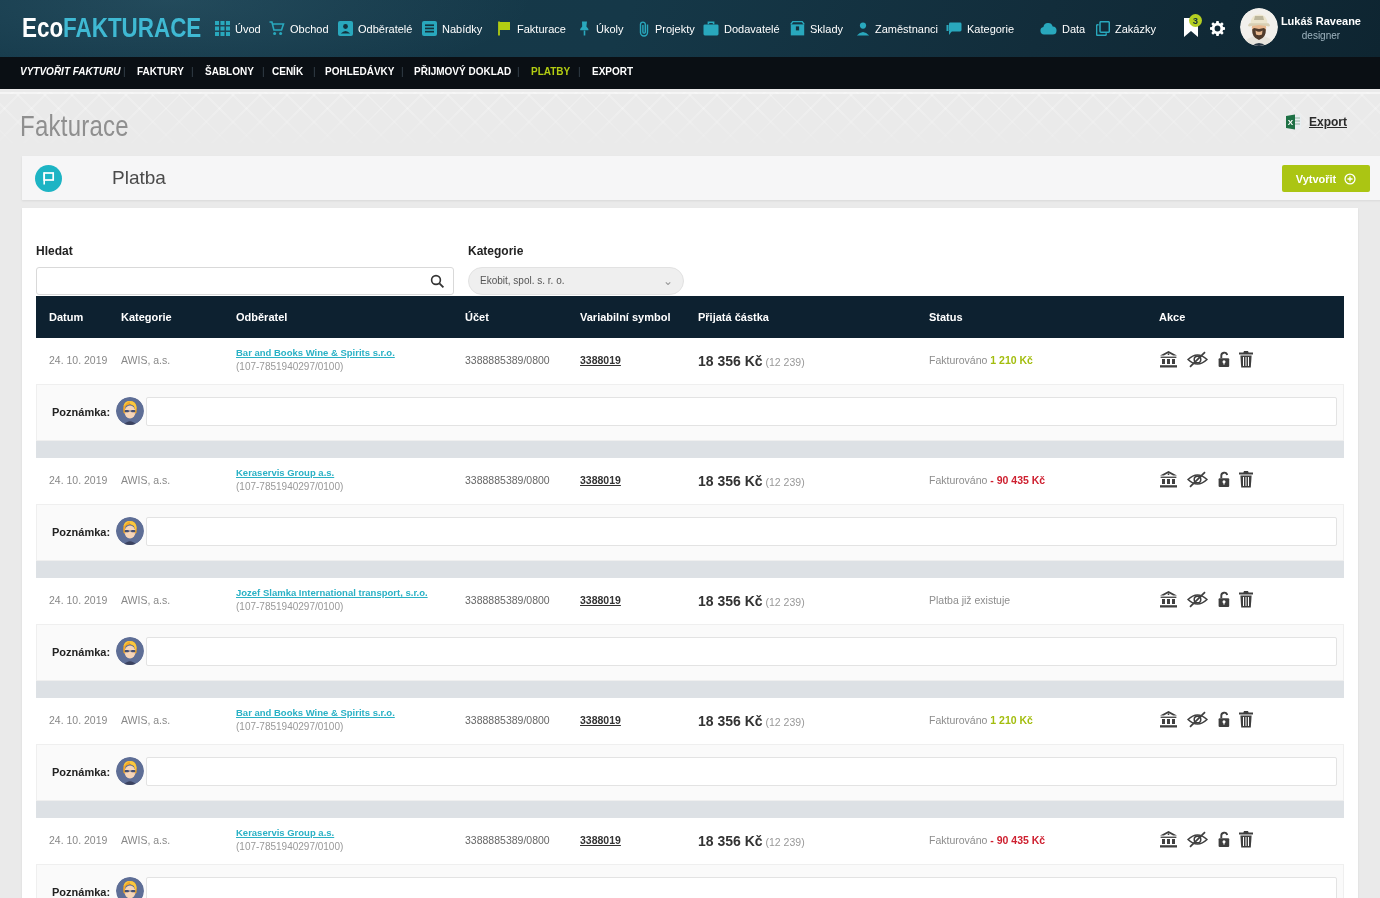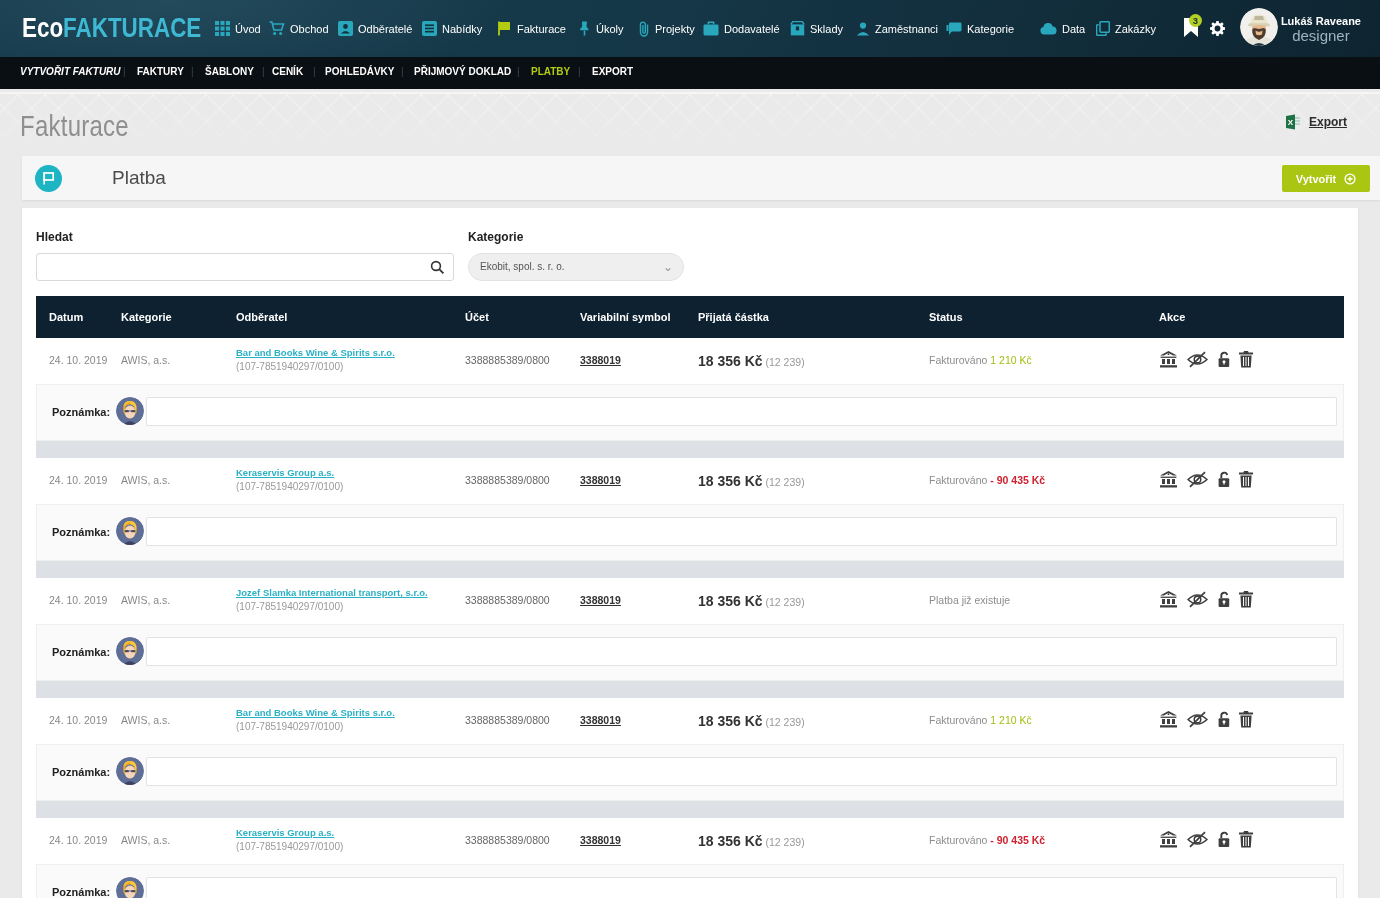--- a/index.html
+++ b/index.html
@@ -20,21 +20,21 @@
   .menu { position:absolute; left:0; top:0; height:57px; width:100%; }
   .mitem { position:absolute; top:0; height:57px; display:flex; align-items:center; color:#fff; font-size:11px; white-space:nowrap; }
   .mitem svg { margin-right:5px; }
   .nav-right { position:absolute; left:0; top:0; width:100%; height:57px; }
   .bookmark { position:absolute; left:1183px; top:17px; }
   .badge { position:absolute; left:6px; top:-3px; width:13px; height:13px; background:#b5cf22; border-radius:50%; color:#16323d; font-size:9.5px; font-weight:bold; text-align:center; line-height:13px; }
   .gear { position:absolute; left:1210px; top:21px; }
   .avatar { position:absolute; left:1240px; top:8px; width:38px; height:38px; border-radius:50%; overflow:hidden; }
   .who { position:absolute; right:19px; top:14px; text-align:center; }
   .who .nm { color:#fff; font-size:11px; font-weight:bold; line-height:15px; }
-  .who .role { color:#9fb4bf; font-size:15px; line-height:13px; }
+  .who .role { color:#9fb4bf; font-size:10px; line-height:13px; }
 
   
   .nav2 { height:32px; background:#0a0f14; position:relative; color:#fff; font-size:10px; font-weight:bold; letter-spacing:0; }
   .nav2 .sep { color:#3a4550; font-weight:normal; }
   .nav2 .active { color:#b2cc12; }
 
   
   .pattern {
     position:absolute; left:0; top:92px; width:1380px; height:64px; z-index:0; border-top:2px solid rgba(255,255,255,0.6);
     background-image:
@@ -53,21 +53,21 @@
 
   
   .cardhead { position:absolute; left:22px; top:156px; width:1360px; height:44px; background:#f6f6f7; box-shadow:0 1px 2px rgba(0,0,0,0.08); display:flex; align-items:center;gap:36px; }
   .flagcirc { width:27px; height:27px; border-radius:50%; background:#1db4c4; margin-left:13px; display:flex; align-items:center; justify-content:center; }
   .cardhead .t { font-size:19px; color:#4b4b4b; margin-left:14px; }
   .btn-create { position:absolute; right:12px; top:9px; width:88px; height:27px; background:#abc513; border:none; border-radius:2px; color:#fff; font-family:"Liberation Sans",sans-serif; font-size:11px; font-weight:bold; display:flex; align-items:center; justify-content:center; }
   .btn-create svg { margin-left:8px; }
 
   
   .card { position:absolute; left:22px; top:208px; width:1336px; height:800px; background:#fff; box-shadow:0 1px 2px rgba(0,0,0,0.08); }
-  .filters { position:relative; height:88px; }
+  .filters { position:relative; height:88px;margin-top:14px; }
   .lab { position:absolute; font-size:12px; font-weight:bold; color:#222; }
   .searchbox { position:absolute; left:14px; top:45px; width:418px; height:28px; background:#fff; border:1px solid #d9d9d9; border-radius:3px; }
   .selectbox { position:absolute; left:446px; top:45px; width:216px; height:28px; background:#efefef; border:1px solid #e2e2e2; border-radius:14px; font-size:10px; color:#555; line-height:26px; padding-left:11px; }
   .searchbox svg { position:absolute; right:8px; top:6px; }
   .selectbox .chev { position:absolute; right:10px; top:0; color:#999; font-size:12px; }
 
   
   .thead { position:absolute; left:14px; top:88px; width:1308px; height:42px; background:#0d2130; color:#fff; font-size:11px; font-weight:bold; }
   .thead span { position:absolute; top:15px; }
   .c-datum { left:13px; } .c-kat { left:85px; } .c-odb { left:200px; } .c-ucet { left:429px; }
@@ -79,21 +79,21 @@
   .drow > div { position:absolute; }
   .d-datum { left:13px; top:16px; }
   .d-kat { left:85px; top:16px; }
   .d-odb { left:200px; top:8px; }
   .d-odb a { color:#2ab1c5; font-weight:bold; text-decoration:underline; font-size:9.5px; }
   .d-odb .sub { color:#999; margin-top:3px; font-size:10px; }
   .d-ucet { left:429px; top:16px; color:#666; }
   .d-vs { left:544px; top:16px; } .d-vs b { color:#333; text-decoration:underline; }
   .d-cast { left:662px; top:15px; } .d-cast b { color:#333; font-size:14px; } .d-cast span { color:#999; }
   .d-status { left:893px; top:16px; color:#8d8d8d; }
-  .d-status .grn { color:#a3bd0e; font-weight:normal; }
+  .d-status .grn { color:#a3bd0e; font-weight:bold; }
   .d-status .red { color:#ce2030; font-weight:bold; }
   .d-akce { left:1123px; top:13px; display:flex; gap:0; }
   .d-akce svg { margin-right:9px; }
 
   .pozn { position:relative; height:57px; background:#fafafa; border:1px solid #efefef; }
   .pozn .pl { position:absolute; left:15px; top:21px; font-size:11px; font-weight:bold; color:#222; }
   .pozn .av { position:absolute; left:79px; top:12px; width:28px; height:28px; border-radius:50%; overflow:hidden; }
   .pozn .pin { position:absolute; left:109px; top:12px; width:1191px; height:29px; background:#fff; border:1px solid #e3e3e3; border-radius:2px; }
   .band { height:17px; background:#dde1e5; }
 </style>

